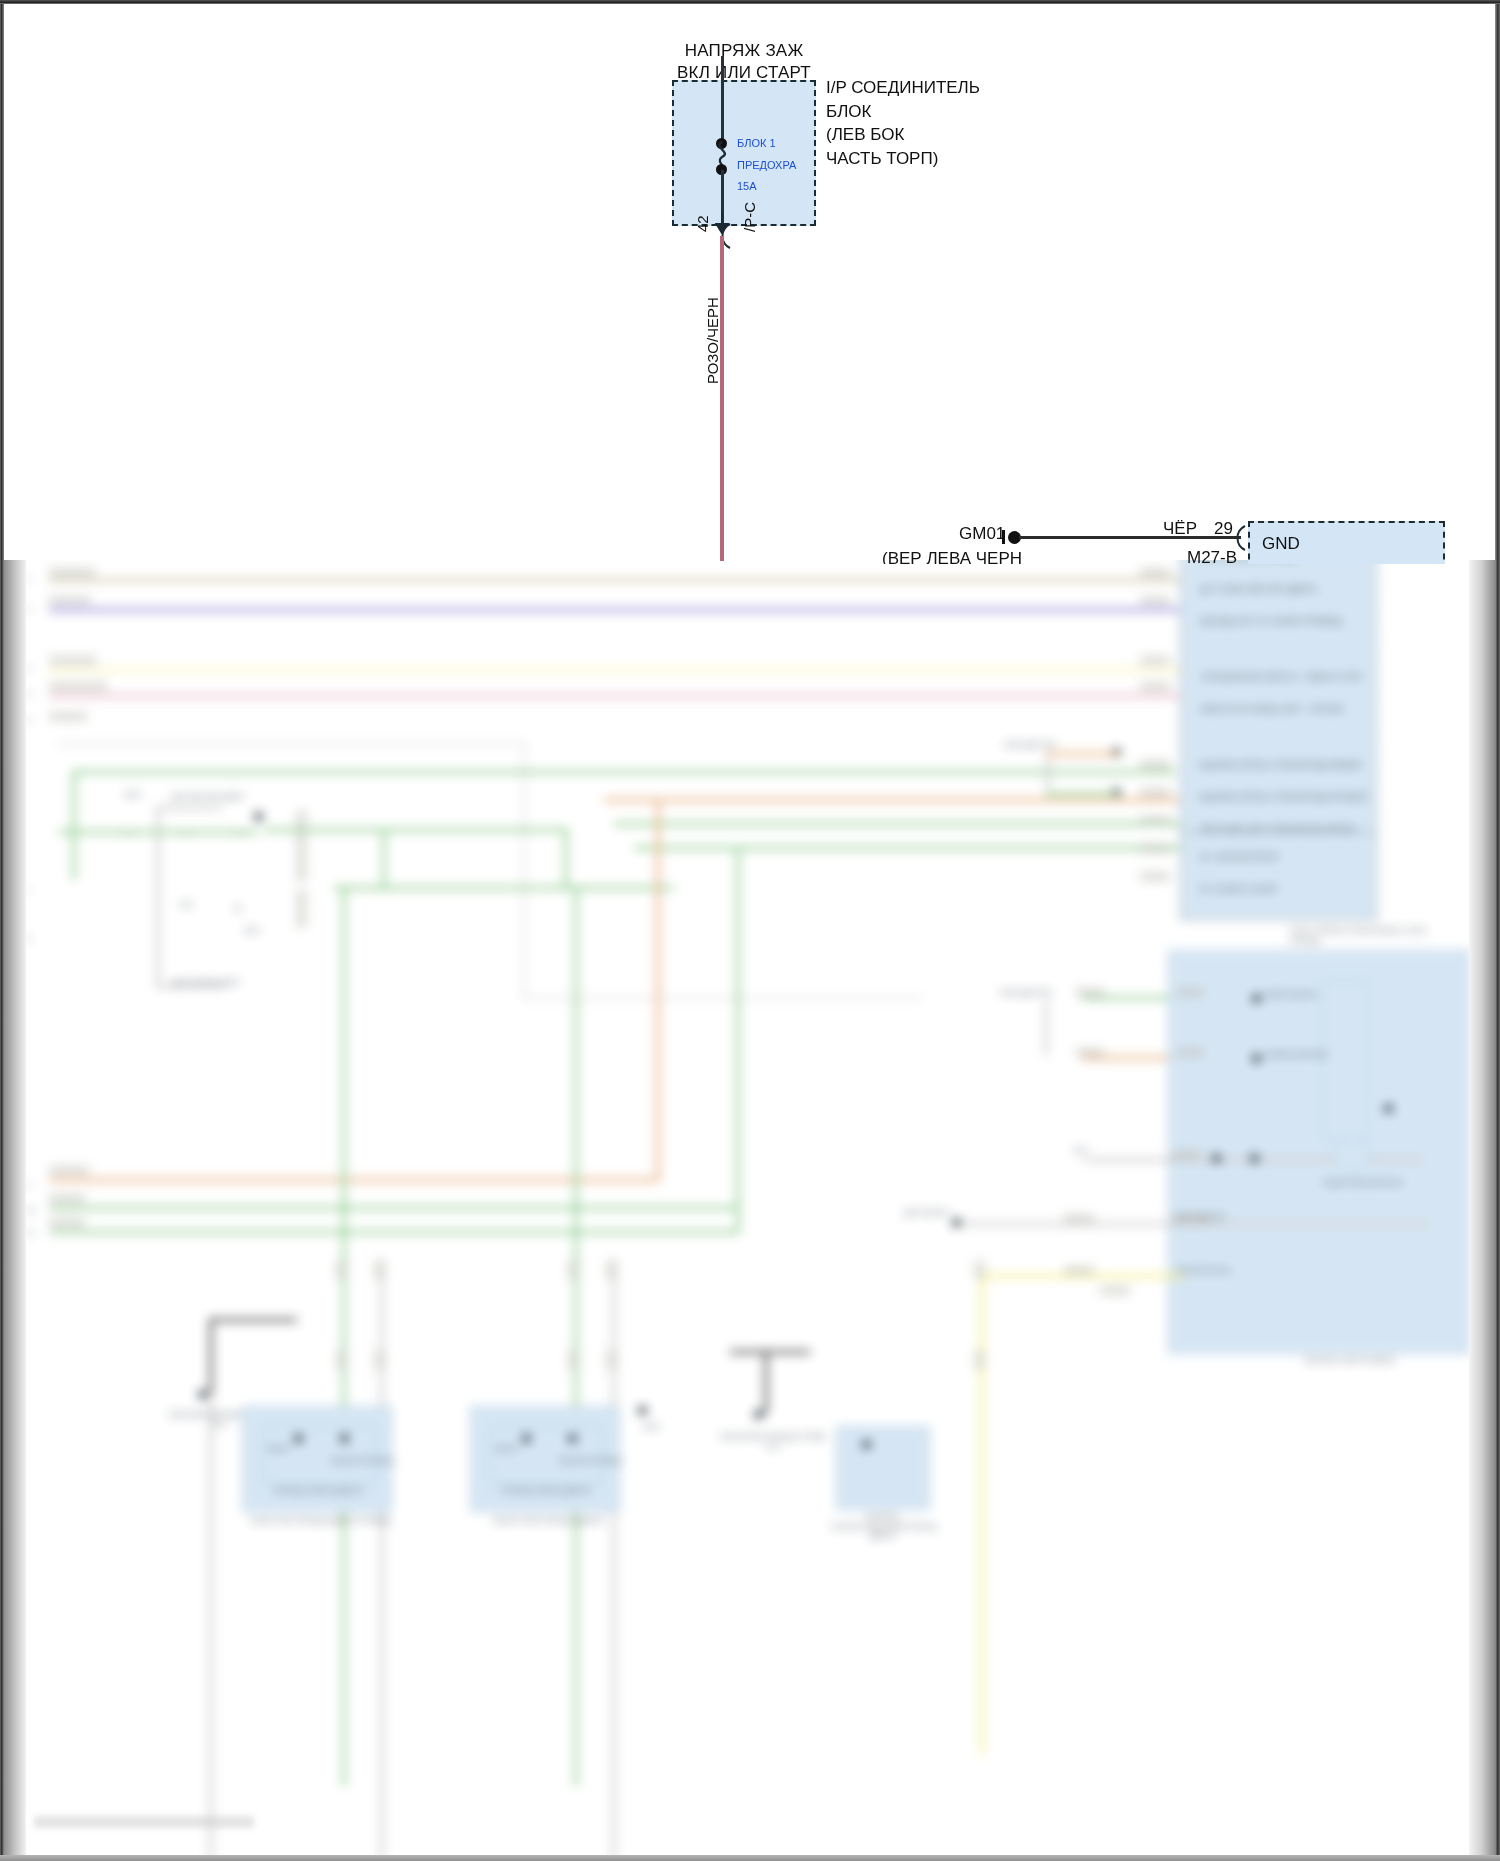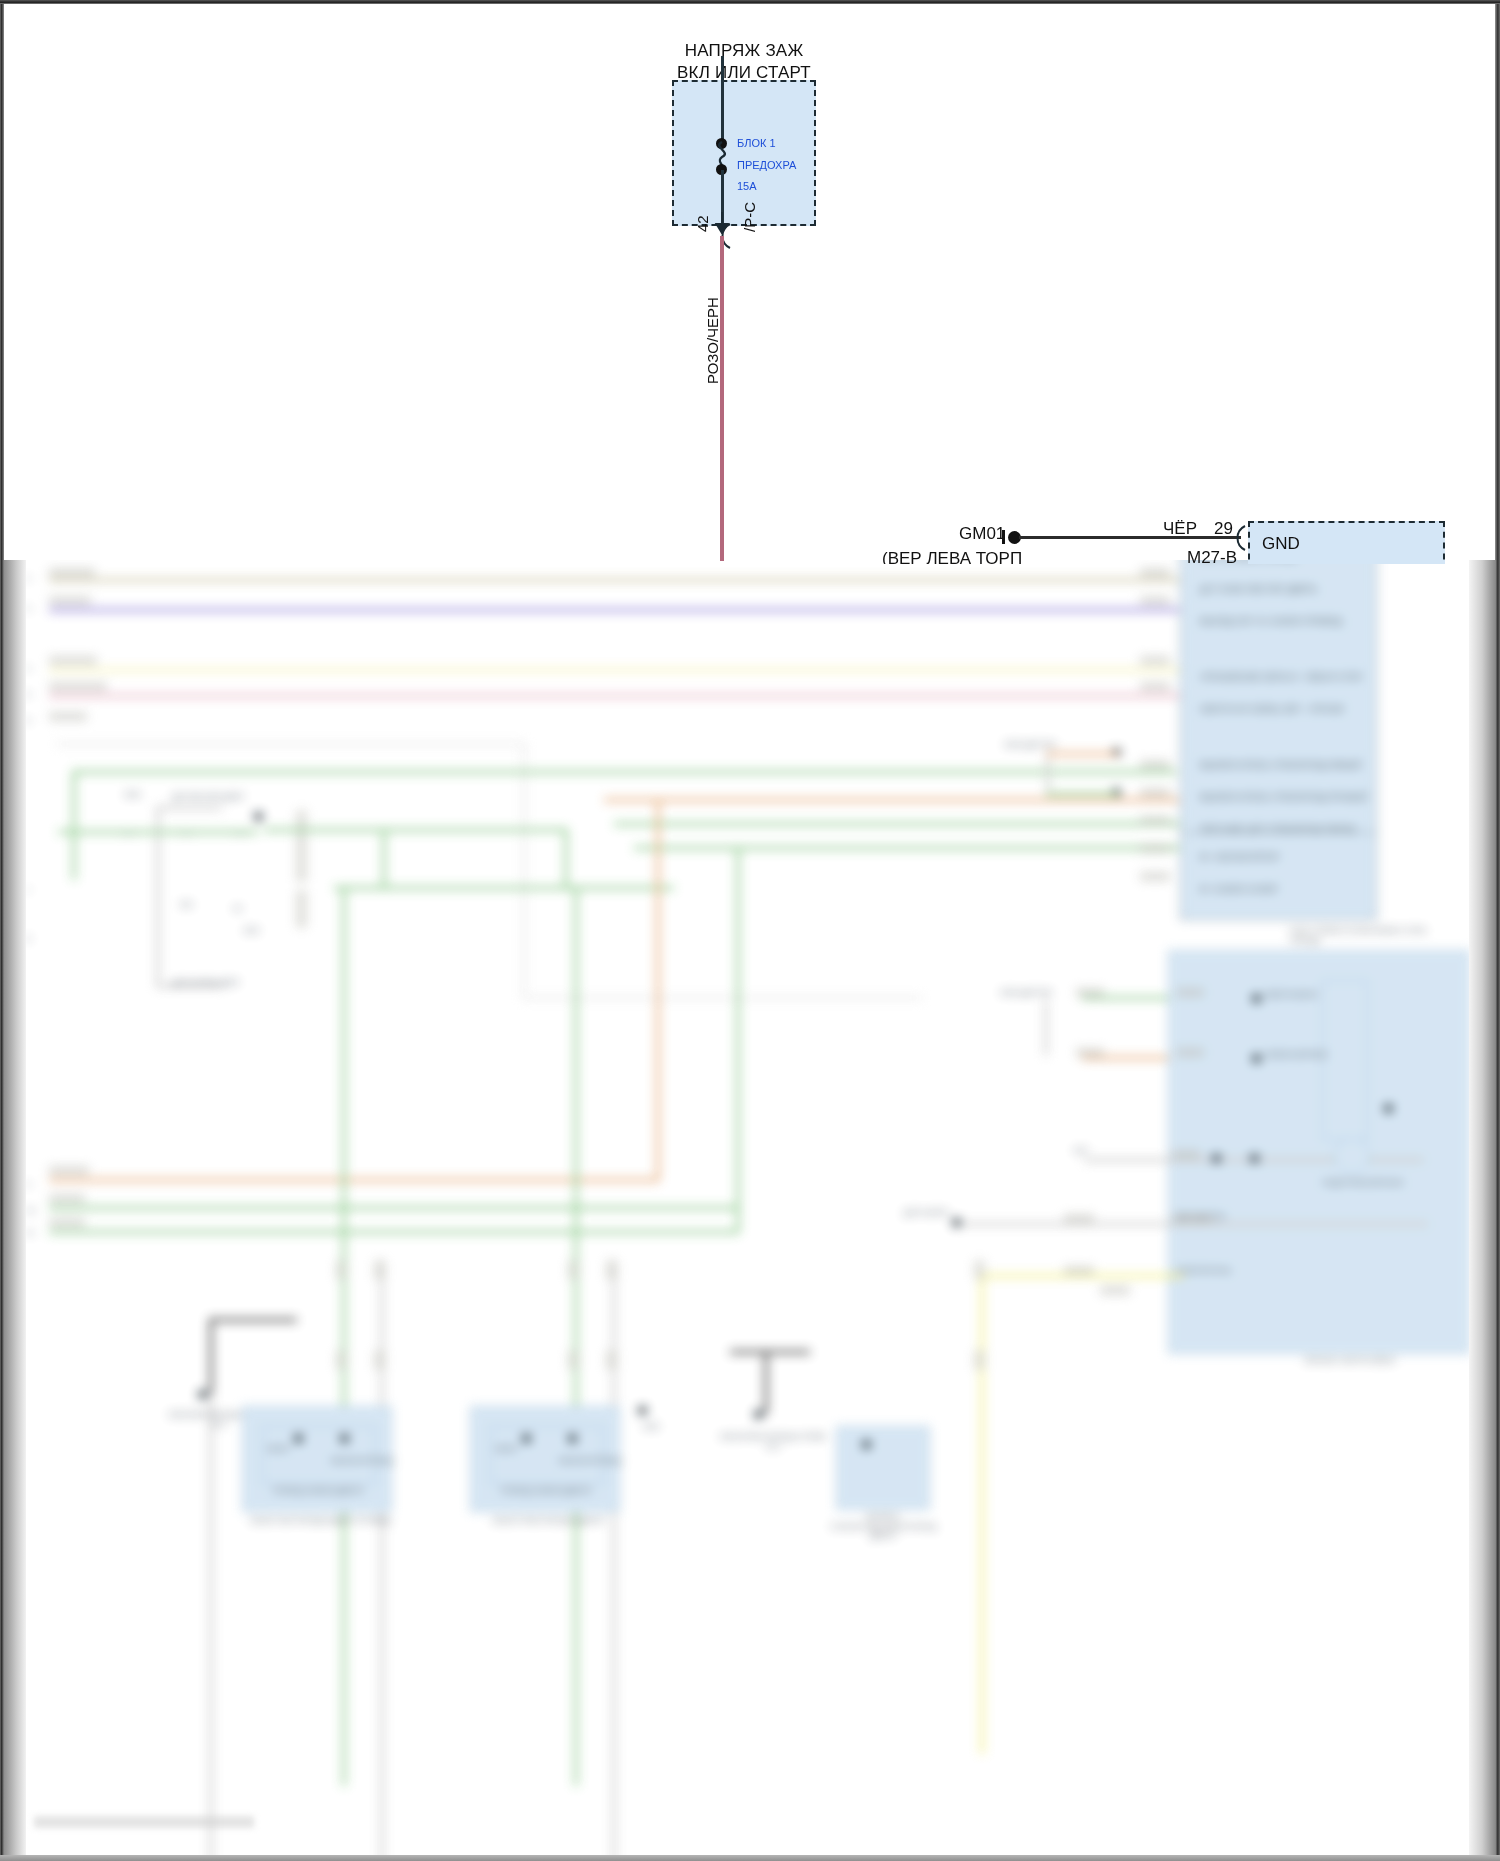--- a/index.html
+++ b/index.html
@@ -349,28 +349,32 @@
       <div class="fuse-wire-bot"></div>
 
       <svg class="arrow-down" viewBox="0 0 16 22">
         <path d="M8 0 L8 14 M2.5 12 L8 21 L13.5 12 Z" fill="#1b2a33" stroke="#1b2a33" stroke-width="2"></path>
       </svg>
 
       <svg class="cav-bracket" viewBox="0 0 22 26">
         <path d="M14 1 C 4 6, 4 20, 14 25" fill="none" stroke="#1b2a33" stroke-width="2"></path>
       </svg>
 
+      <div class="ipc-label">I/P СОЕДИНИТЕЛЬ
+БЛОК
+(ЛЕВ БОК
+ЧАСТЬ ТОРП)</div>
 
       <div class="wire-pink"></div>
       <div class="lbl-42">42</div>
       <div class="lbl-pc">/P-C</div>
       <div class="lbl-rozo">РОЗО/ЧЕРН</div>
 
       <div class="gm01-label">GM01</div>
-      <div class="gm01-sub">(ВЕР ЛЕВА ТОРП</div>
+      <div class="gm01-sub">(ВЕР ЛЕВА ЧЕРН</div>
       <div class="gnd-tick"></div>
       <div class="gnd-node"></div>
       <div class="gnd-wire"></div>
 
       <div class="lbl-cher">ЧЁР</div>
       <div class="lbl-22">29</div>
       <div class="lbl-m27">M27-B</div>
 
       <svg class="gnd-cav" viewBox="0 0 20 26">
         <path d="M13 1 C 3 6, 3 20, 13 25" fill="none" stroke="#1b2a33" stroke-width="2"></path>

